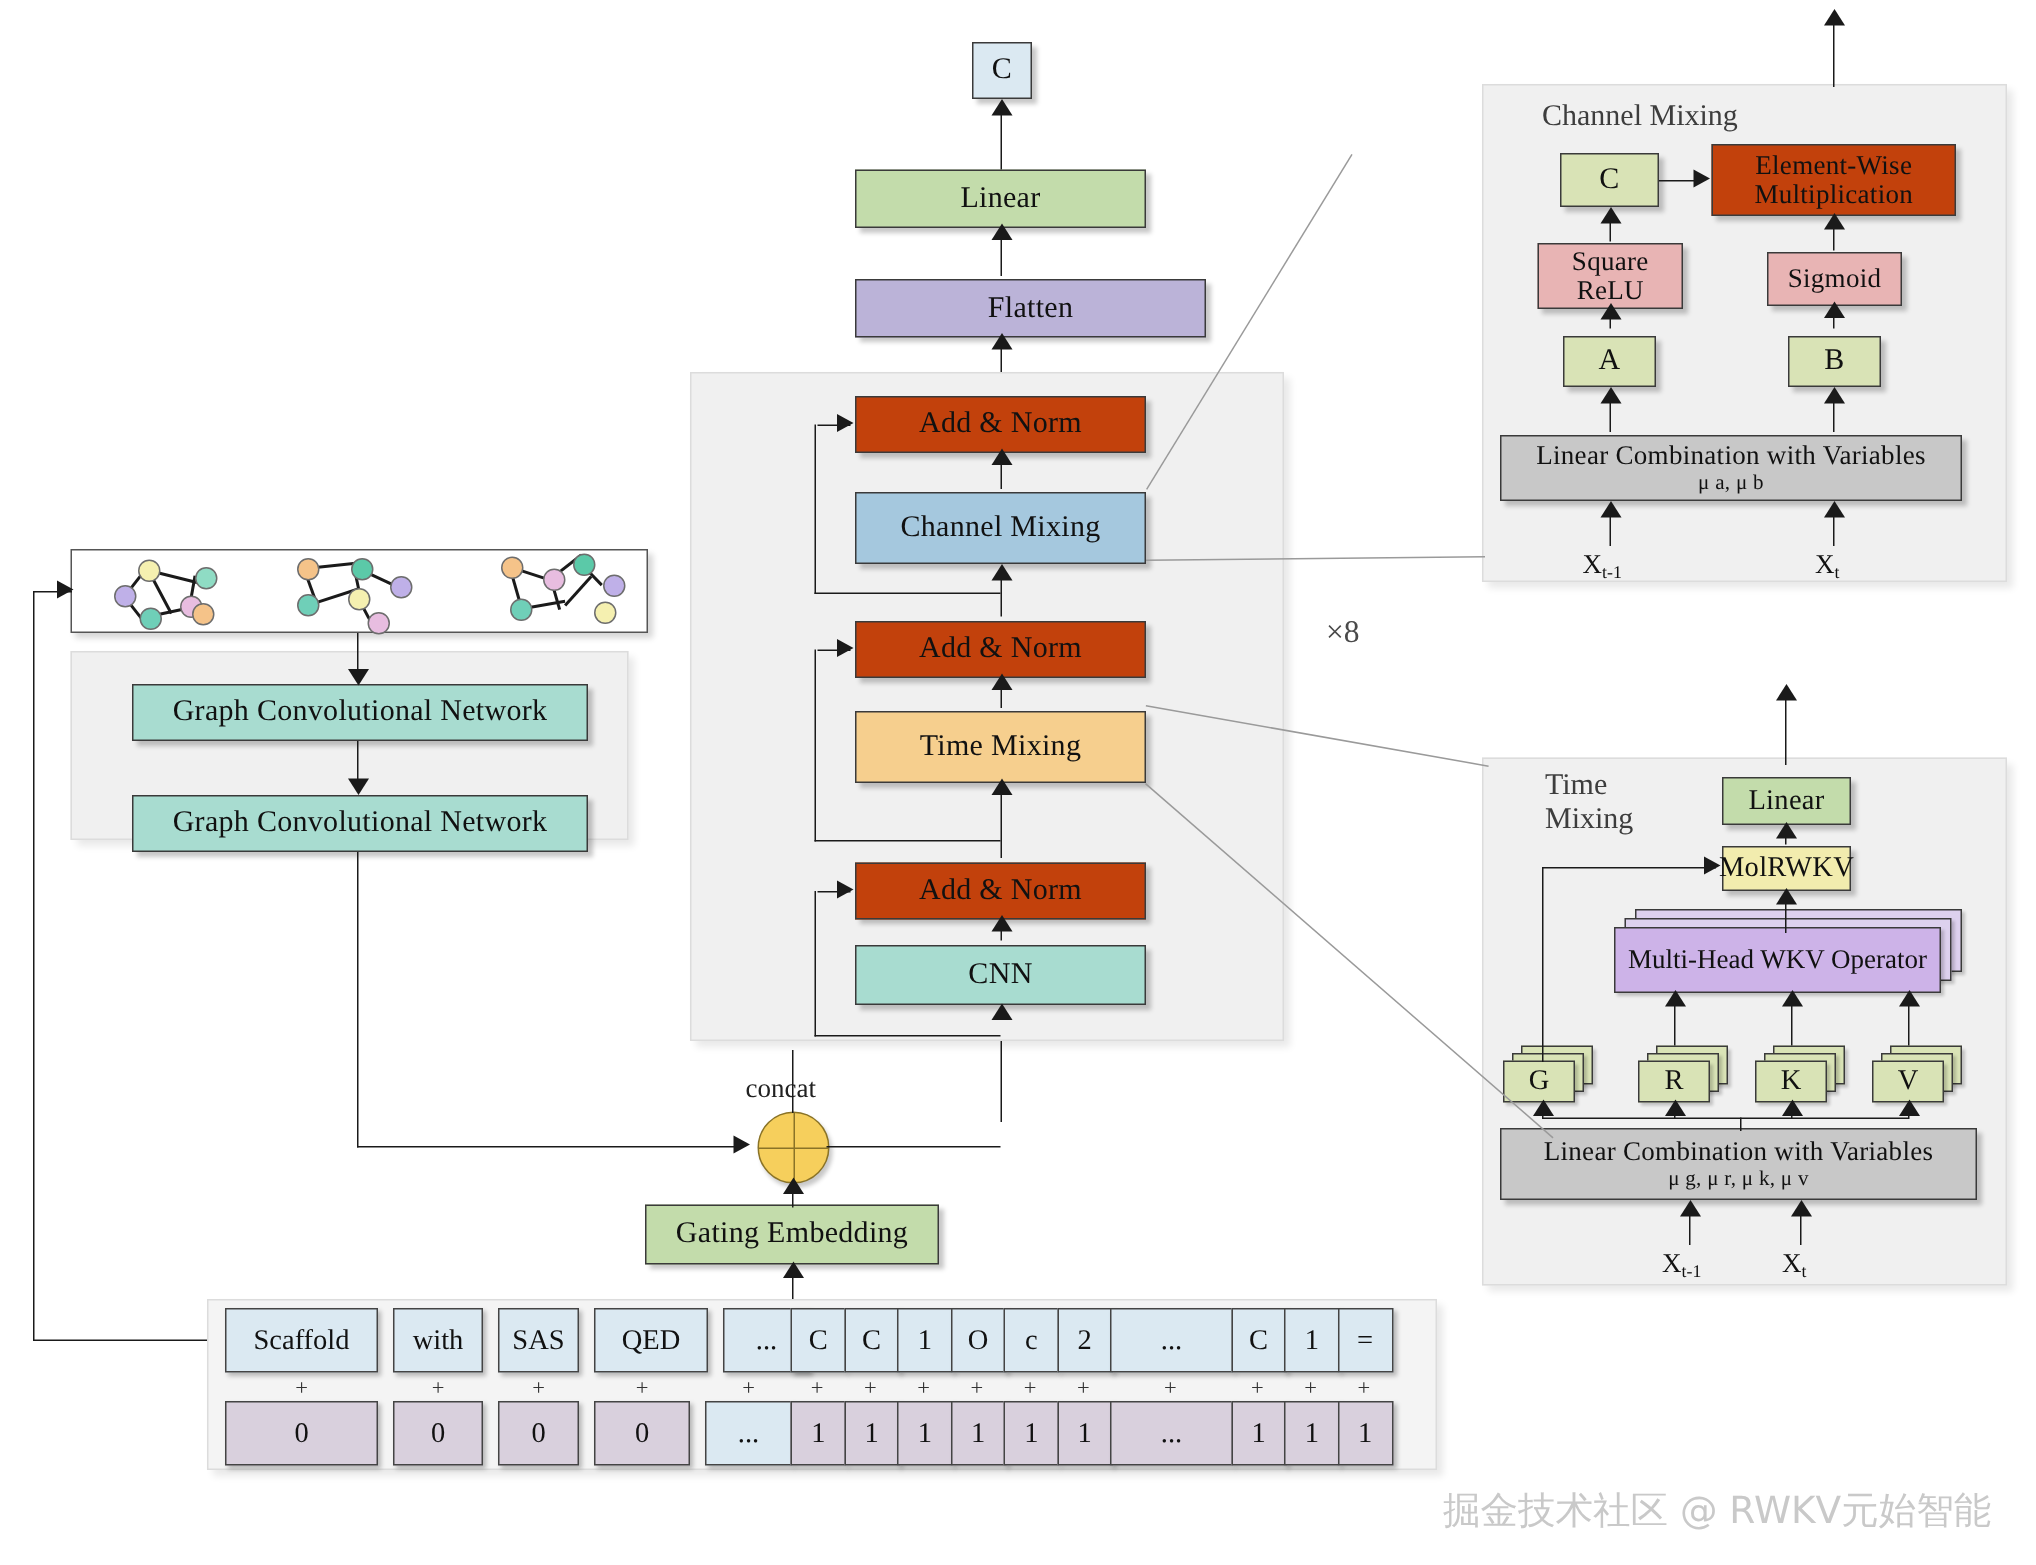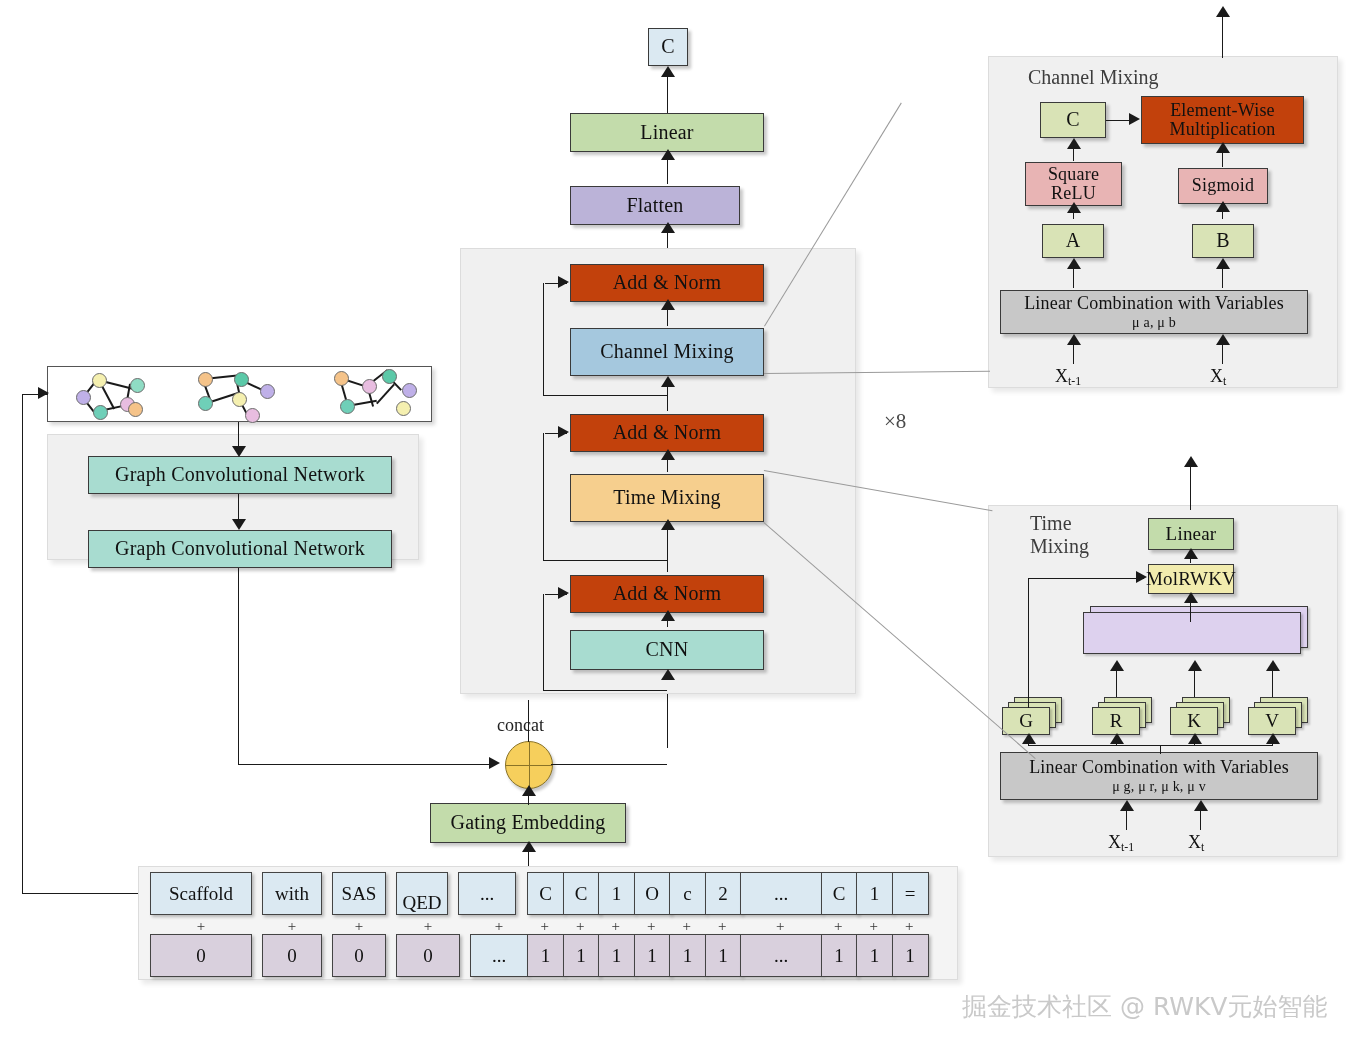--- a/index.html
+++ b/index.html
@@ -94,21 +94,21 @@
   </div>
   <div class="v" style="left:667px;top:70px;height:44px;"></div>
   <div class="arrow-up" style="left:661px;top:66px;"></div>
 
   <div class="box c-green" style="left:570px;top:113px;width:194px;height:39px;">
     <span>Linear</span>
   </div>
   <div class="v" style="left:667px;top:154px;height:30px;"></div>
   <div class="arrow-up" style="left:661px;top:149px;"></div>
 
-  <div class="box c-purple" style="left:570px;top:186px;width:170px;height:39px;">
+  <div class="box c-purple" style="left:570px;top:186px;width:234px;height:39px;">
     <span>Flatten</span>
   </div>
   <div class="v" style="left:667px;top:227px;height:32px;"></div>
   <div class="arrow-up" style="left:661px;top:222px;"></div>
 
   <div class="panel" style="left:460px;top:248px;width:396px;height:446px;"></div>
   <div class="lbl" style="left:884px;top:409px;font-size:21px;color:#4a4a4a;">×8</div>
 
   <div class="box c-yellow" style="left:570px;top:264px;width:194px;height:38px;">
     <span>Add &amp; Norm</span>
@@ -317,20 +317,23 @@
   </div>
   <div class="box c-yellow2" style="left:1148px;top:564px;width:86px;height:30px;font-size:19px;">
     <span>MolRWKV</span>
   </div>
   <div class="v" style="left:1190px;top:552px;height:11px;"></div>
   <div class="arrow-up" style="left:1184px;top:548px;"></div>
 
   <div class="stackwrap" style="left:1076px;top:606px;width:240px;height:56px;">
     <div class="sh c-lav2" style="left:14px;top:0px;width:218px;height:42px;"></div>
     <div class="sh c-lav2" style="left:7px;top:6px;width:218px;height:42px;"></div>
+    <div class="sh c-lav" style="left:0px;top:12px;width:218px;height:44px;display:flex;align-items:center;justify-content:center;text-align:center;font-size:18px;line-height:1.1;">
+      <span>Multi-Head WKV Operator</span>
+    </div>
   </div>
   <div class="v" style="left:1190px;top:596px;height:26px;"></div>
   <div class="arrow-up" style="left:1184px;top:592px;"></div>
 
   <div class="stackwrap" style="left:1002px;top:697px;width:66px;height:40px;">
     <div class="sh c-green2" style="left:12px;top:0px;width:48px;height:26px;"></div>
     <div class="sh c-green2" style="left:6px;top:5px;width:48px;height:26px;"></div>
     <div class="sh c-green2" style="left:0px;top:10px;width:48px;height:28px;display:flex;align-items:center;justify-content:center;font-size:19px;">
       <span>G</span>
     </div>
@@ -403,21 +406,21 @@
   <div class="tokrow" style="left:150px;top:872px;gap:10px;">
     <div class="cell c-lightblue" style="width:102px;">
         <span>Scaffold</span>
       </div>
     <div class="cell c-lightblue" style="width:60px;">
         <span>with</span>
       </div>
     <div class="cell c-lightblue" style="width:54px;">
         <span>SAS</span>
       </div>
-    <div class="cell c-lightblue" style="width:52px;align-items:flex-end;">
+    <div class="cell c-lightblue" style="width:76px;">
         <span>QED</span>
       </div>
     <div class="cell c-lightblue" style="width:58px;">
         <span>...</span>
       </div>
   </div>
 
   <div class="tokrow" style="left:527px;top:872px;">
     <div class="cell c-lightblue" style="width:37px;margin-right:-1.5px;">
         <span>C</span>

